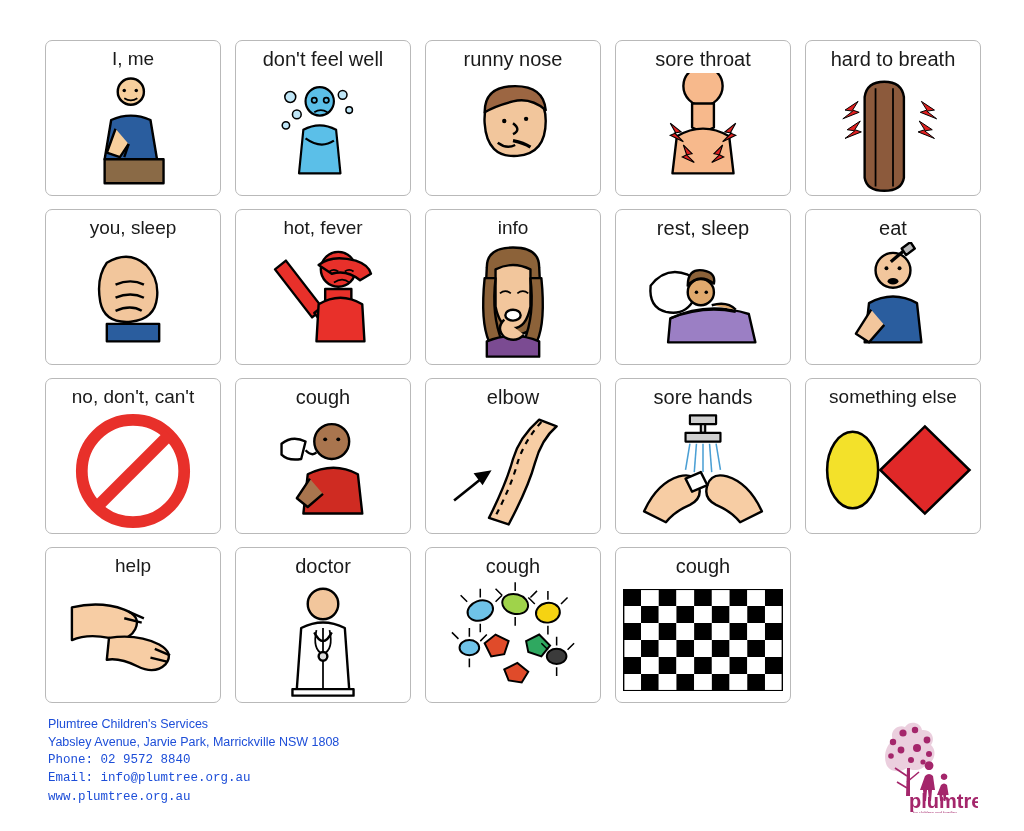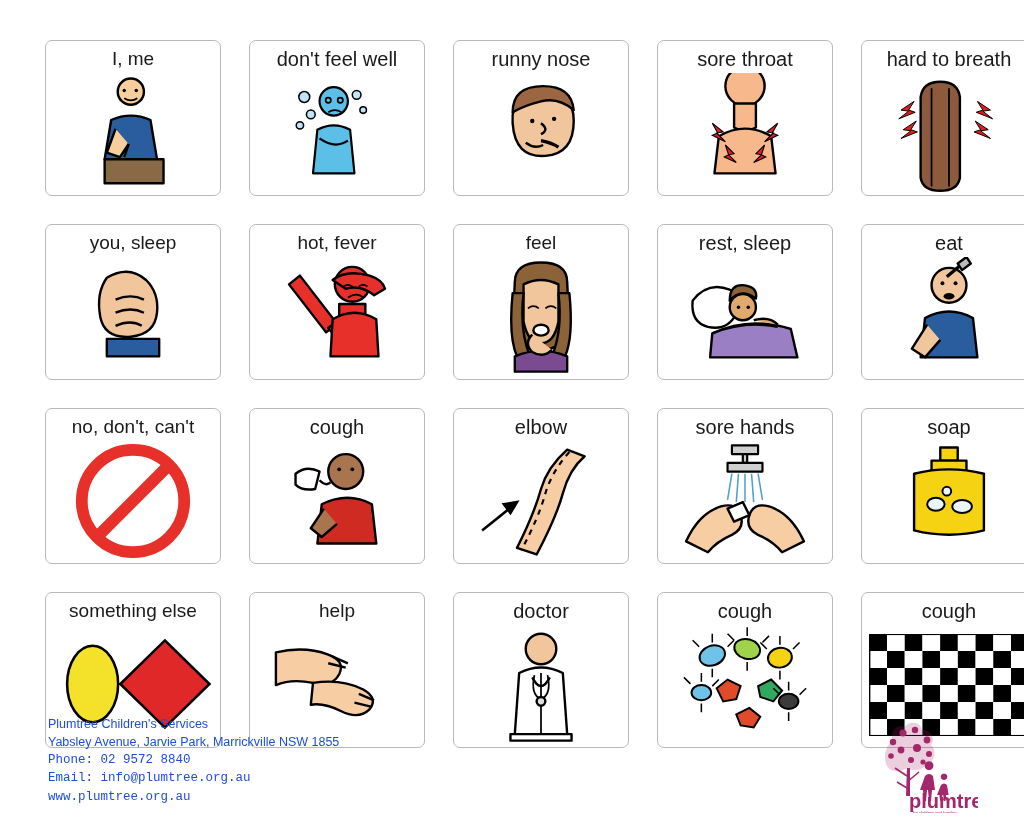--- a/index.html
+++ b/index.html
@@ -17,21 +17,20 @@
   #board {
     position: absolute;
     left: 45px;
     top: 40px;
     width: 836px;
     display: grid;
     grid-template-columns: repeat(5, 176px);
     grid-auto-rows: 156px;
     column-gap: 14px;
     row-gap: 13px;
-    gap: 28px;
   }
   .cell {
     border: 1px solid #b9b9b9;
     border-radius: 7px;
     background: #ffffff;
     box-sizing: border-box;
     display: flex;
     flex-direction: column;
     align-items: center;
     overflow: hidden;
@@ -202,21 +201,21 @@
       </g>
       <g stroke="#000" stroke-width="1.6" fill="none">
         <path d="M66 28 q4-3 8 0"></path>
             <path d="M80 28 q4-3 8 0"></path>
         <path d="M70 38 q8-5 14 0"></path>
       </g>
         </svg>
       </div>
     </div>
     <div class="cell">
-      <div class="cell-label lab-lg">feel</div>
+      <div class="cell-label lab-lg">info</div>
       <div class="art">
         <svg viewBox="0 0 120 110" width="150" height="120">
       <g stroke="#000" stroke-width="2.2" stroke-linejoin="round">
         <path d="M36 24 q0-18 24-18 q24 0 24 18 l2 40 q-4 22-26 22 q-22 0-26-22 Z" fill="#8c6239"></path>
         <path d="M44 26 q16-8 32 0 l0 34 q-4 20-16 20 q-12 0-16-20 Z" fill="#f2c69c"></path>
         <path d="M34 34 q-4 40 4 58 l12 0 q-10-24-6-58 Z" fill="#8c6239"></path>
         <path d="M86 34 q4 40-4 58 l-12 0 q10-24 6-58 Z" fill="#8c6239"></path>
         <path d="M36 92 q24-10 48 0 l0 14 -48 0 Z" fill="#7b4b92"></path>
         <ellipse cx="60" cy="68" rx="7" ry="5" fill="#fff"></ellipse>
         <path d="M52 72 q-8 8 0 16 q10 6 18-2" fill="#f2c69c"></path>
@@ -323,37 +322,20 @@
         <path d="M48 30 l-4 24"></path>
             <path d="M54 30 l-2 26"></path>
             <path d="M60 30 l0 26"></path>
         <path d="M66 30 l2 26"></path>
             <path d="M72 30 l4 24"></path>
       </g>
       <g stroke="#000" stroke-width="2.2" fill="#f7cda4" stroke-linejoin="round">
         <path d="M6 92 q12-26 32-32 q14-4 18 8 q4 12-8 18 q-14 6-22 16 Z"></path>
         <path d="M114 92 q-12-26-32-32 q-14-4-18 8 q-4 12 8 18 q14 6 22 16 Z"></path>
         <path d="M44 62 l14-6 6 12 -14 6 Z" fill="#fff"></path>
-      </g>
-        </svg>
-      </div>
-    </div>
-    <div class="cell">
-      <div class="cell-label lab-md">soap</div>
-      <div class="art">
-        <svg viewBox="0 0 120 110" width="150" height="120">
-      <g stroke="#000" stroke-width="2.2" fill="#f5d312" stroke-linejoin="round">
-        <path d="M52 6 l16 0 0 12 -16 0 Z"></path>
-        <path d="M44 18 l32 0 0 10 -32 0 Z"></path>
-        <path d="M28 30 q32-8 64 0 l0 52 q-32 8-64 0 Z" rx="8"></path>
-      </g>
-      <g stroke="#000" stroke-width="1.8" fill="#eaf6fb">
-        <ellipse cx="48" cy="58" rx="8" ry="6"></ellipse>
-        <ellipse cx="72" cy="60" rx="9" ry="6"></ellipse>
-        <circle cx="58" cy="46" r="4"></circle>
       </g>
         </svg>
       </div>
     </div>
     <div class="cell">
       <div class="cell-label lab-lg">something else</div>
       <div class="art">
         <svg viewBox="0 0 160 110" width="170" height="118">
         <ellipse cx="42" cy="55" rx="24" ry="36" fill="#f3e12a" stroke="#000" stroke-width="2.4"></ellipse>
         <path d="M110 14 L152 55 L110 96 L68 55 Z" fill="#e02828" stroke="#000" stroke-width="2.4"></path>
@@ -475,21 +457,21 @@
           <rect x="133.33333333333334" y="80" width="16.666666666666668" height="16" fill="#fff"></rect>
           <rect x="0" y="0" width="150" height="96" fill="none" stroke="#000" stroke-width="2"></rect>
         </svg>
       </div>
     </div>
   </div>
 
 <div id="footer">
   <div class="block1">
     <div>Plumtree Children's Services</div>
-    <div>Yabsley Avenue, Jarvie Park, Marrickville NSW 1855</div>
+    <div>Yabsley Avenue, Jarvie Park, Marrickville NSW 1808</div>
   </div>
   <div class="block2">
     <div>Phone: 02 9572 8840</div>
     <div>Email: info@plumtree.org.au</div>
     <div>www.plumtree.org.au</div>
   </div>
 </div>
 
 <div id="logo">
   <svg viewBox="0 0 135 95" width="135" height="95" aria-hidden="true">

